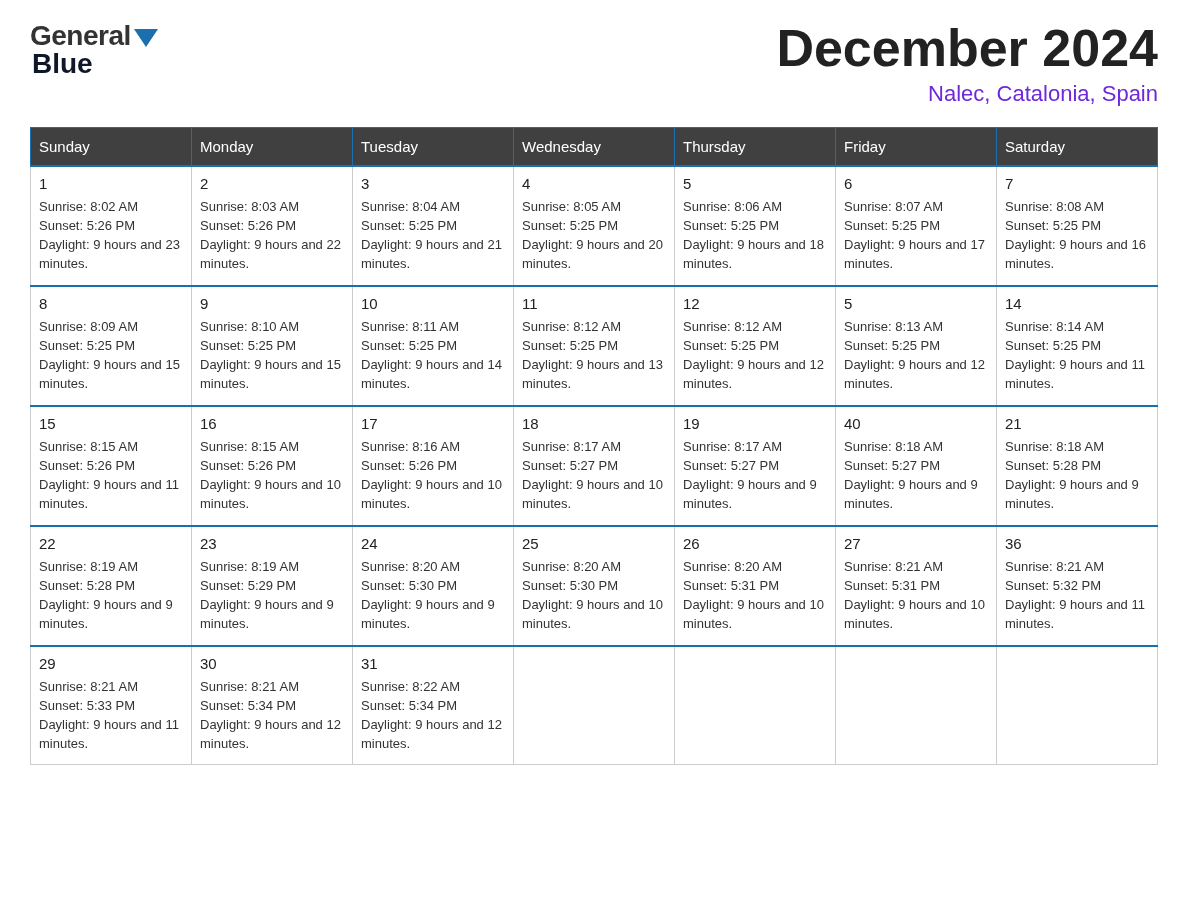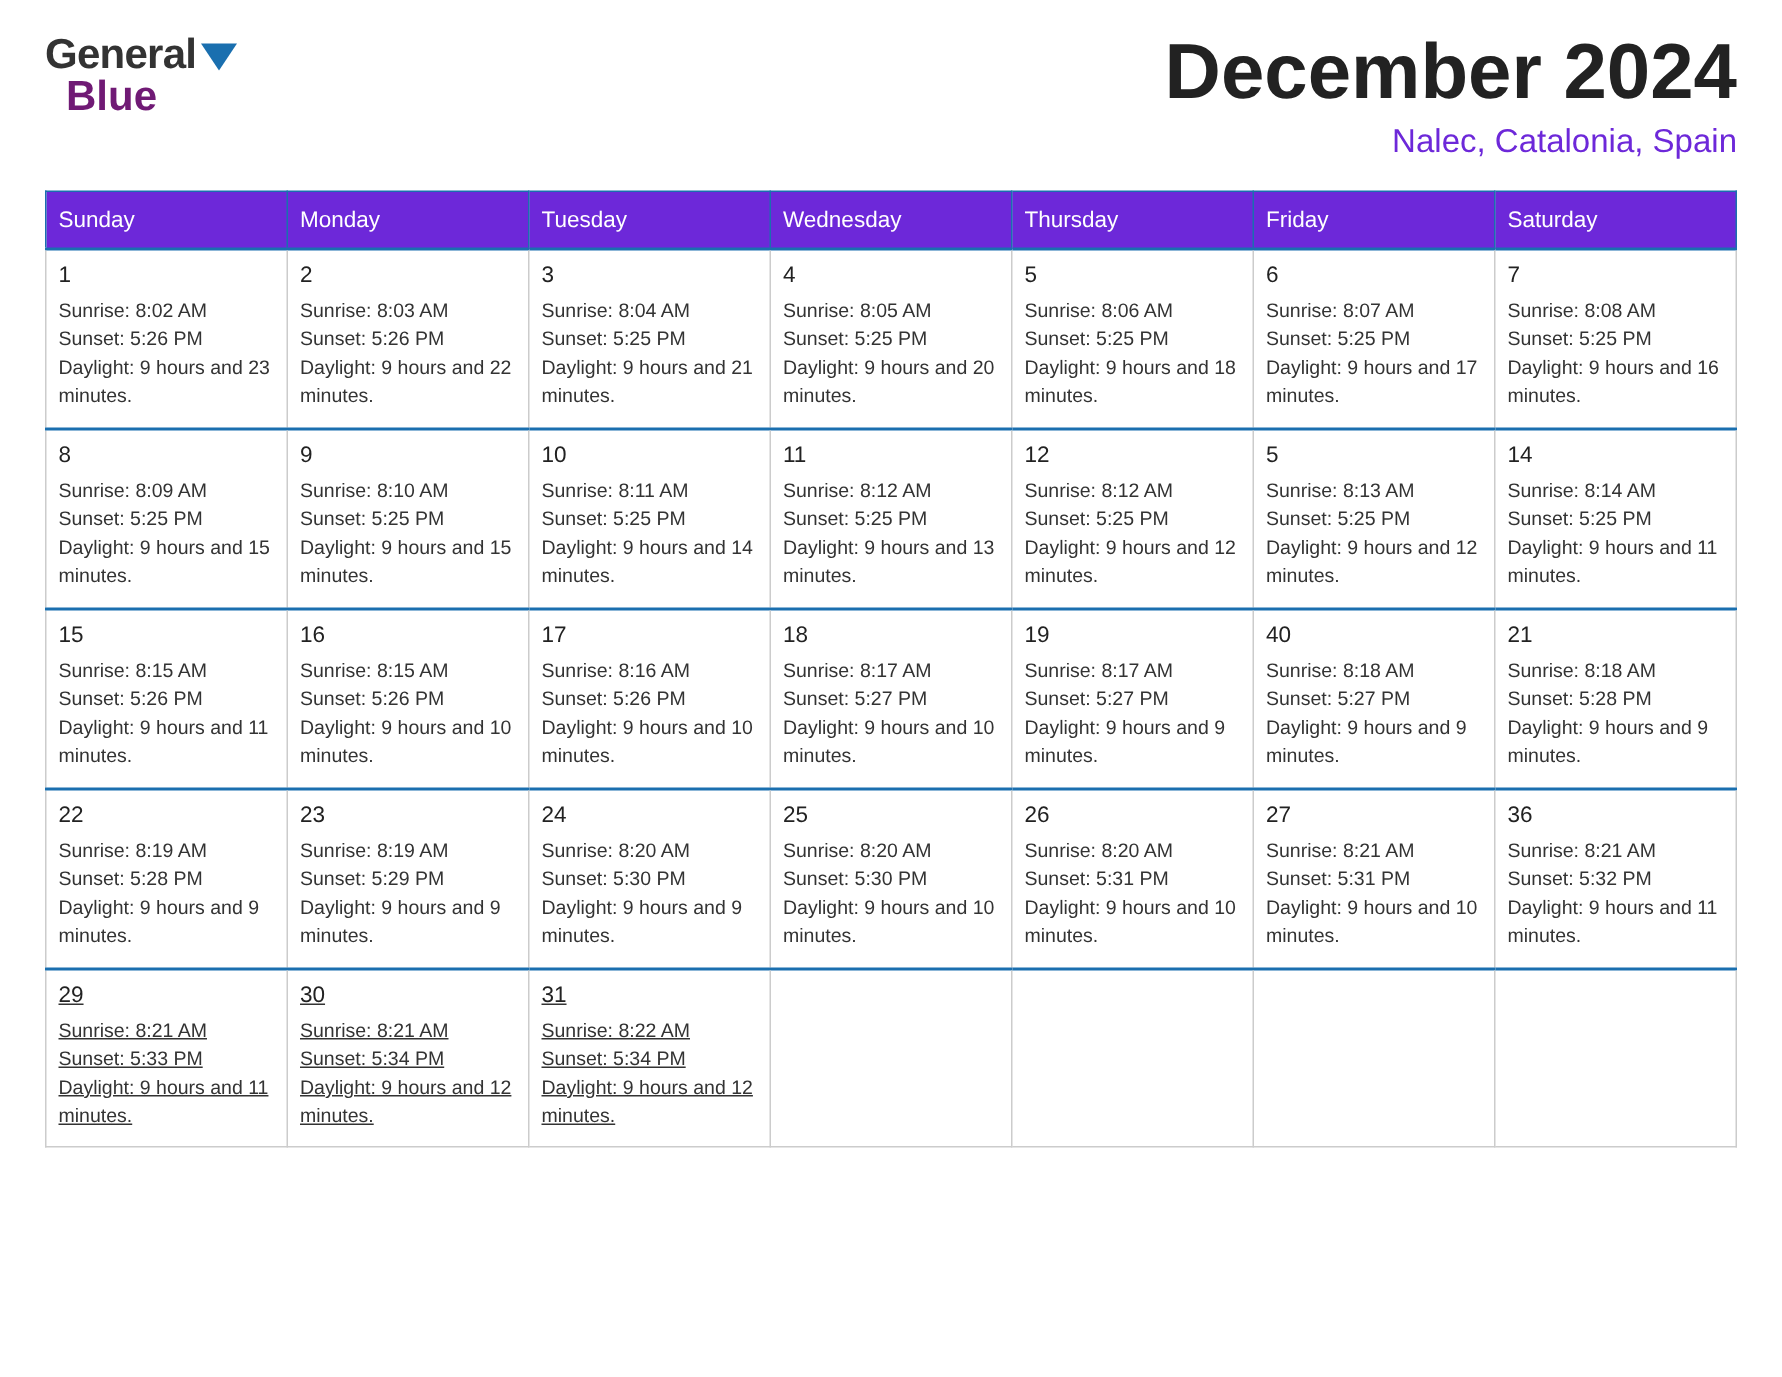--- a/index.html
+++ b/index.html
@@ -37,22 +37,22 @@
       height: 0;
       border-left: 12px solid transparent;
       border-right: 12px solid transparent;
       border-top: 18px solid #1a6faf;
       margin-left: 3px;
       margin-top: 4px;
     }
     .logo-blue {
       font-size: 28px;
       font-weight: bold;
-      color: #701a75;
-      margin-left: 14px;
+      color: #0f172a;
+      margin-left: 2px;
       text-align: right;
     }
     .title-section {
       text-align: right;
     }
     .month-title {
       font-size: 52px;
       font-weight: bold;
       color: #222;
       line-height: 1.1;
@@ -61,21 +61,21 @@
       font-size: 22px;
       color: #6d28d9;
       margin-top: 4px;
     }
     table {
       width: 100%;
       border-collapse: collapse;
       table-layout: fixed;
     }
     th {
-      background-color: #6d28d9;
+      background-color: #404040;
       color: #fff;
       padding: 10px 8px;
       text-align: left;
       font-size: 15px;
       font-weight: normal;
       border: 1px solid #1a6faf;
     }
     td {
       vertical-align: top;
       padding: 6px 8px 10px 8px;
@@ -97,21 +97,20 @@
       font-size: 13px;
       color: #333;
       line-height: 1.45;
     }
     td.empty {
       background: #fff;
       border-top: 2px solid #1a6faf;
     }
     tr:last-child td {
       height: 100px;
-      text-decoration: underline;
     }
   </style>
 </head>
 <body>
 
 <div class="header">
   <div class="logo">
     <div class="logo-top">
       <span class="logo-general">General</span>
       <div class="logo-arrow"></div>

